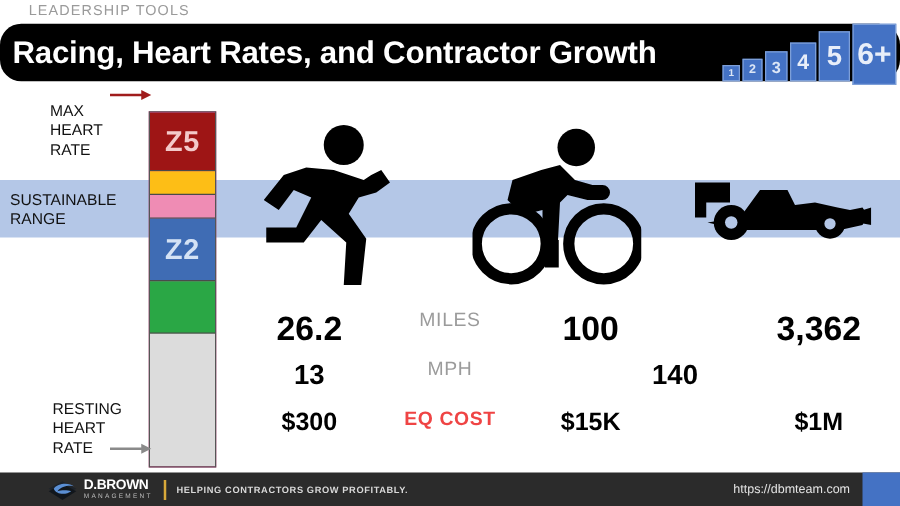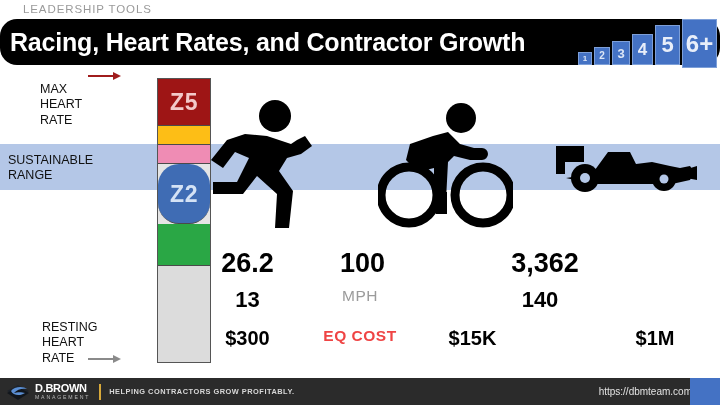--- a/index.html
+++ b/index.html
@@ -53,37 +53,36 @@
              margin-bottom:-3px; }
 
   
   .band {
     position:absolute; left:0; top:144px; width:720px; height:46px;
     background:#b4c7e7;
   }
 
   
   .zonebar {
-    position:absolute; left:119px; top:78px;
+    position:absolute; left:119px; top:89px;
     width:54px; height:285px;
-    border:1px solid #555; background:#e5e5e5;
+    border:1px solid #555; background:#ec4899;
     overflow:hidden;
-    margin-left:38px;
   }
   .zone { width:100%; position:relative; }
   .zone .zlabel {
     position:absolute; left:0; right:0; top:50%;
     transform:translateY(-50%);
     text-align:center; font-weight:bold; font-size:23px;
     color:#f3c9c9; letter-spacing:0.5px;
   }
   .zone.z5 { height:47px; background:#9e1515; border-bottom:1px solid #4a4a4a; }
   .zone.z4 { height:19px; background:#fdbe16; border-bottom:1px solid #4a4a4a; }
   .zone.z3 { height:19px; background:#ef8cb4; border-bottom:1px solid #4a4a4a; }
-  .zone.z2 { height:60px; background:#3f6cb4; border-bottom:1px solid #4a4a4a;border-radius:21px; }
+  .zone.z2 { height:50px; background:#3f6cb4; border-bottom:1px solid #4a4a4a; }
   .zone.z2 .zlabel { color:#d4e2f5; }
   .zone.z1 { height:42px; background:#2aa745; border-bottom:1px solid #4a4a4a; }
   .zone.zrest { height:106px; background:#dcdcdc; }
 
   
   .zlab {
     position:absolute; font-size:12.5px; color:#111;
     line-height:1.22; text-align:left;
   }
   .zlab.max  { left:40px; top:82px; }
@@ -129,36 +128,36 @@
   .r2 .mcell { font-size:22px; font-weight:bold; color:#000; }
   .r2 .c-lab { font-size:15.5px; font-weight:normal; color:#9b9b9b;
                letter-spacing:0.5px; }
   .r3 .mcell { font-size:20px; font-weight:bold; color:#000; }
   .r3 .c-lab { font-size:15.5px; font-weight:bold; color:#ef4444;
                letter-spacing:0.5px; }
 
   
   .footer {
     position:absolute; left:0; bottom:0; width:720px; height:27px;
-    background:#2b2b2b; display:flex; align-items:center;
+    background:#2b2b2b; display:flex; align-items:center;padding-left:32px;
   }
   .logomark { width:26px; height:20px; margin-left:5px; flex:0 0 auto; }
   .logotext { margin-left:4px; line-height:1; }
   .logotext .lt1 {
     font-size:11px; font-weight:bold; color:#fff; letter-spacing:-0.3px;
     display:block;
   }
   .logotext .lt2 {
     font-size:5.2px; color:#b9b9b9; letter-spacing:1.8px; display:block;
     margin-top:1px;
   }
   .vdiv { width:2px; height:16px; background:#d8a93a; margin:0 8px 0 9px; }
   .tagline { font-size:7.4px; color:#d8d8d8; letter-spacing:0.5px;
              font-weight:bold; }
-  .url { margin-left:auto; margin-right:28px; font-size:10px; color:#e3e3e3; }
+  .url { margin-left:auto; margin-right:40px; font-size:10px; color:#e3e3e3; }
   .foot-accent {
     position:absolute; right:0; bottom:0; width:30px; height:27px;
     background:#4472c4;
   }
 </style>
 </head>
 <body>
 
 <div id="slide">
 
@@ -250,20 +249,21 @@
 
   <div class="zlab rest">
     <div>RESTING</div>
     <div>HEART</div>
     <div>RATE</div>
   </div>
 
   <div class="metrics">
     <div class="mrow r1">
       <div class="mcell c-val1">26.2</div>
+      <div class="mcell c-lab">MILES</div>
       <div class="mcell c-val2">100</div>
       <div class="mcell c-spc"></div>
       <div class="mcell c-val3">3,362</div>
     </div>
     <div class="mrow r2">
       <div class="mcell c-val1">13</div>
       <div class="mcell c-lab">MPH</div>
       <div class="mcell c-spc"></div>
       <div class="mcell c-val3">140</div>
     </div>

